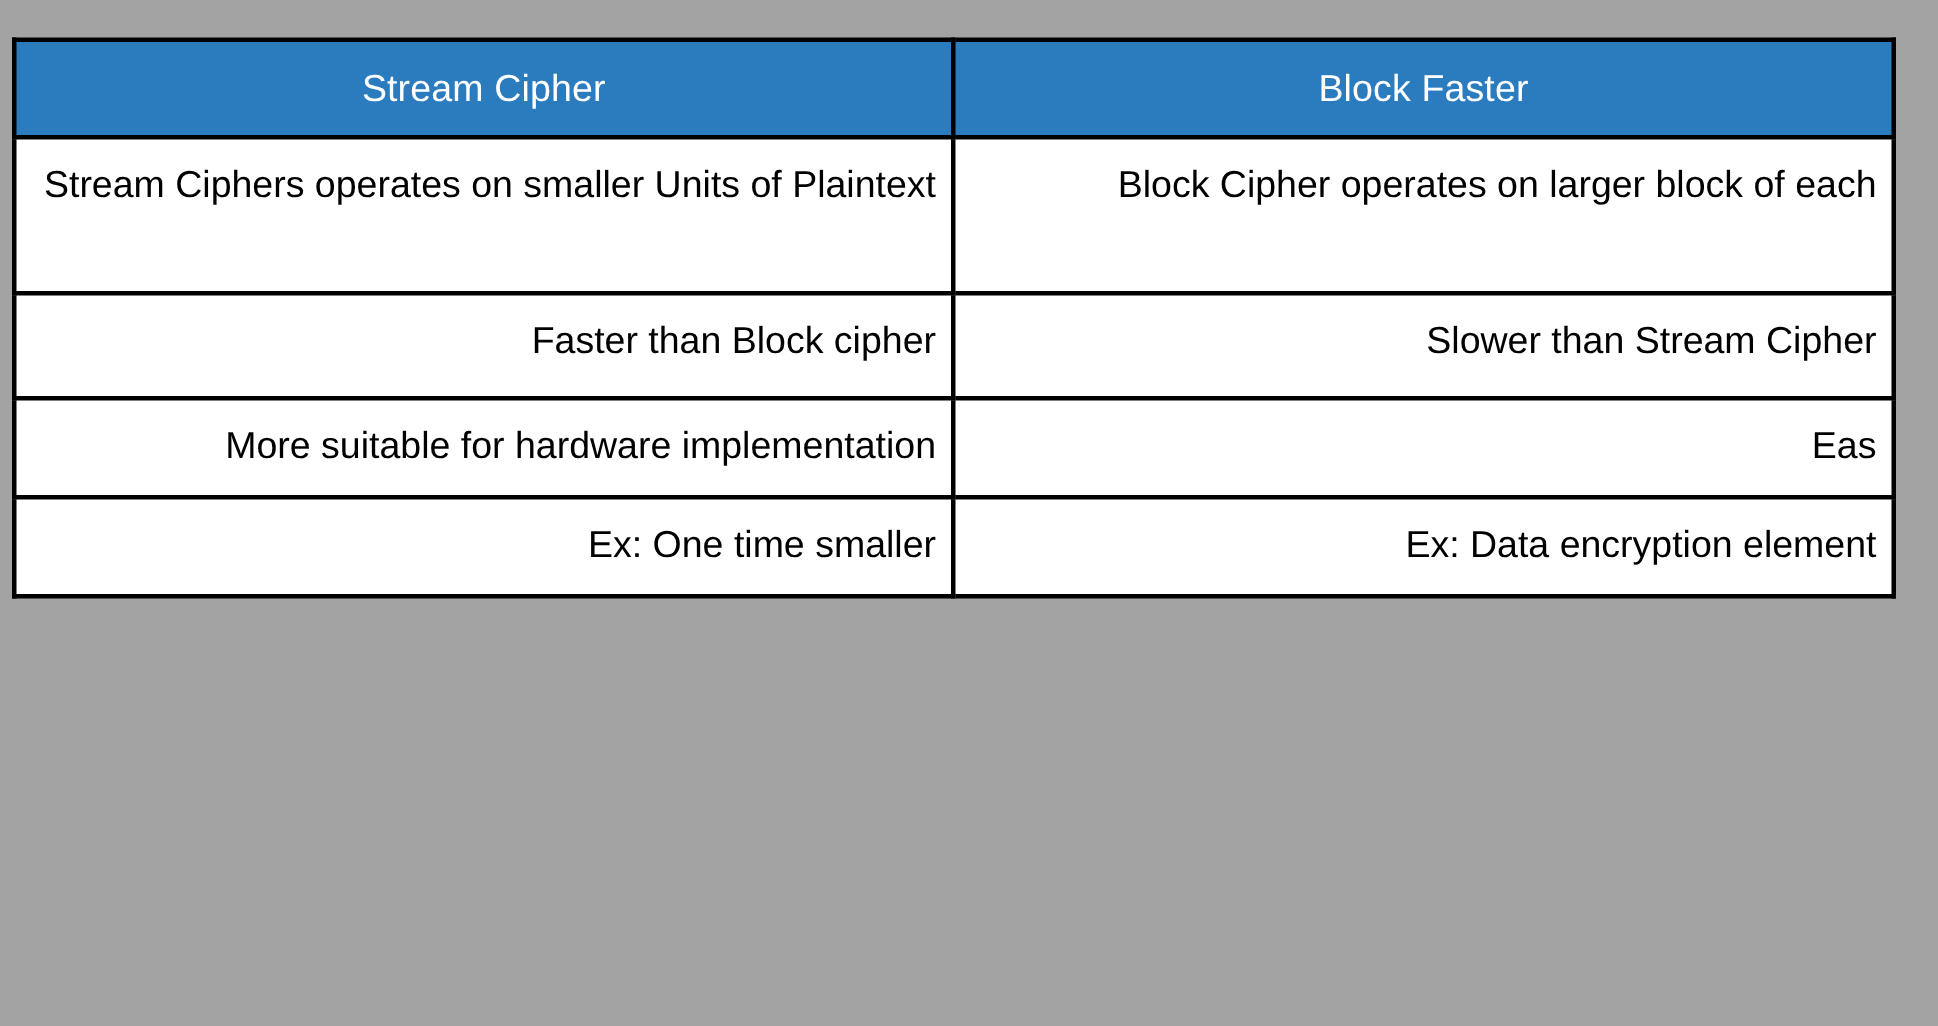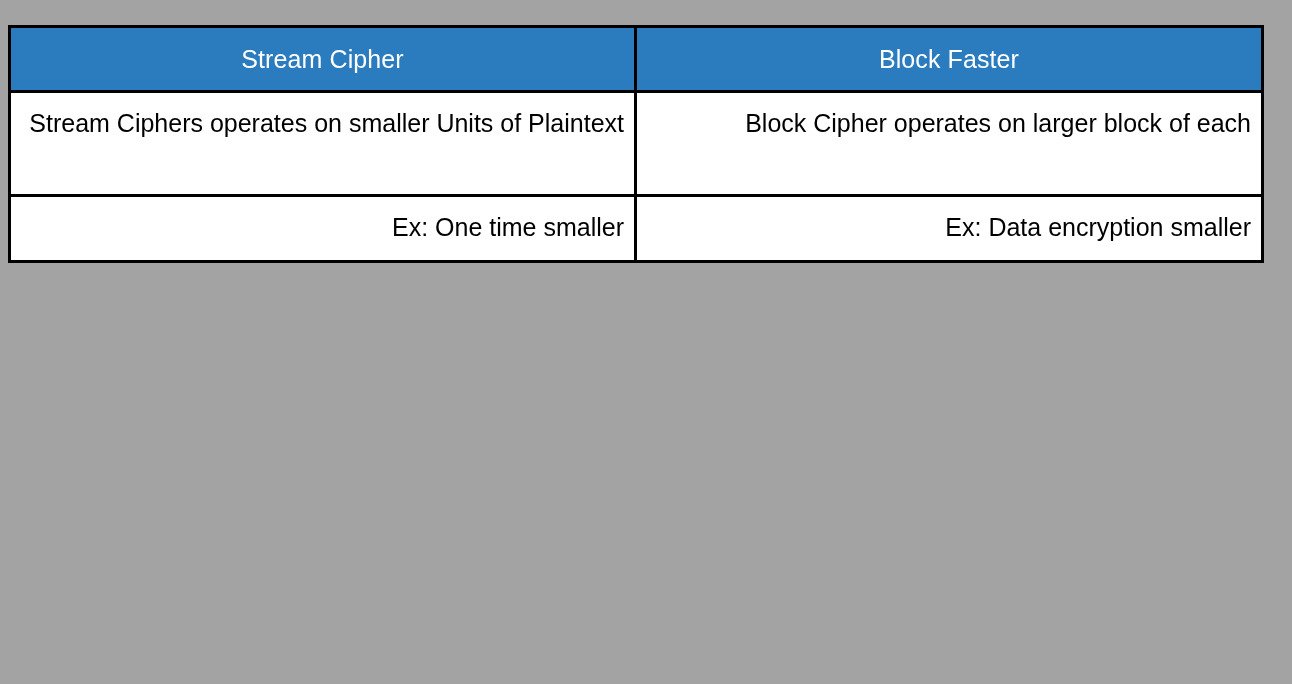--- a/index.html
+++ b/index.html
@@ -97,30 +97,46 @@
 
       <tr class="row-h1">
         <td>
           <span class="cell-text">Stream Ciphers operates on smaller Units of Plaintext</span>
         </td>
         <td>
           <span class="cell-text">Block Cipher operates on larger block of each</span>
         </td>
       </tr>
 
+      <tr class="row-h2">
+        <td>
+          <span class="cell-text">Faster than Block cipher</span>
+        </td>
+        <td>
+          <span class="cell-text">Slower than Stream Cipher</span>
+        </td>
+      </tr>
 
 
 
+      <tr class="row-h4">
+        <td>
+          <span class="cell-text">More suitable for hardware implementation</span>
+        </td>
+        <td>
+          <span class="cell-text">Eas</span>
+        </td>
+      </tr>
 
       <tr class="row-h4">
         <td>
           <span class="cell-text">Ex: One time smaller</span>
         </td>
         <td>
-          <span class="cell-text">Ex: Data encryption smaller</span>
+          <span class="cell-text">Ex: Data encryption element</span>
         </td>
       </tr>
 
 
     </tbody>
   </table>
 
 </div>
 
 </body></html>

